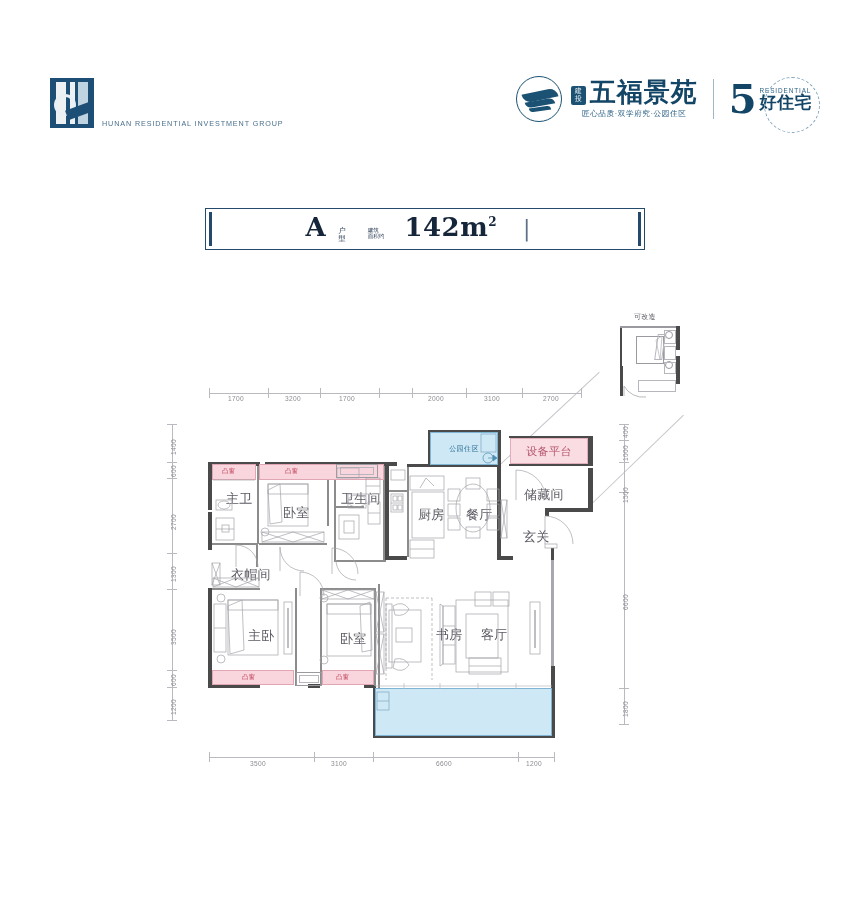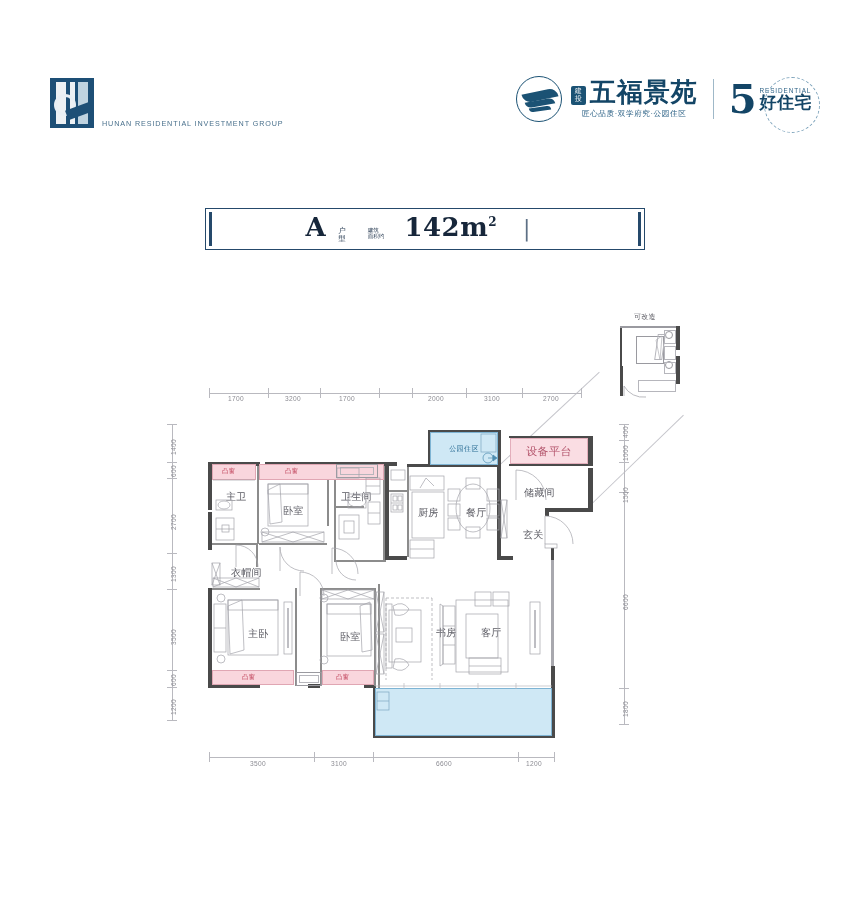--- a/index.html
+++ b/index.html
@@ -58,21 +58,21 @@
   
   #plan { position:absolute; left:0; top:0; width:850px; height:705px; }
 
   .wall { position:absolute; background:#4a4a4a; }
   .wall-l { position:absolute; background:#d9d9d9; }
   .thin { position:absolute; background:#8c8c8c; }
   .room {
     position:absolute; display:flex; align-items:center; justify-content:center;
     font-family:"DejaVu Sans", sans-serif; color:#4a4a52; font-size:7.4px; letter-spacing:.4px;
   }
-  .lbl { position:absolute; font-family:"DejaVu Sans", sans-serif; color:#5a5a62; font-size:10px; white-space:nowrap; letter-spacing:.3px;}
+  .lbl { position:absolute; font-family:"DejaVu Sans", sans-serif; color:#5a5a62; font-size:13px; white-space:nowrap; letter-spacing:.3px;}
   .fill-blue { position:absolute; background:#cfe8f5; border:0.8px solid #7eb4d4; }
   .fill-pink { position:absolute; background:#f9d6dd; border:0.8px solid #e0a6b3; }
   .fill-pink-lite { position:absolute; background:#fadde3; border:0.8px solid #e3aebb; }
   .box { position:absolute; border:0.8px solid #9a9aa0; }
   .box-lt { position:absolute; border:0.7px solid #b6b6bc; }
   .circ { position:absolute; border:0.8px solid #9a9aa0; border-radius:50%; }
 
   
   .dim-h { position:absolute; height:1px; background:#b9b9bf; }
   .dim-v { position:absolute; width:1px; background:#b9b9bf; }

